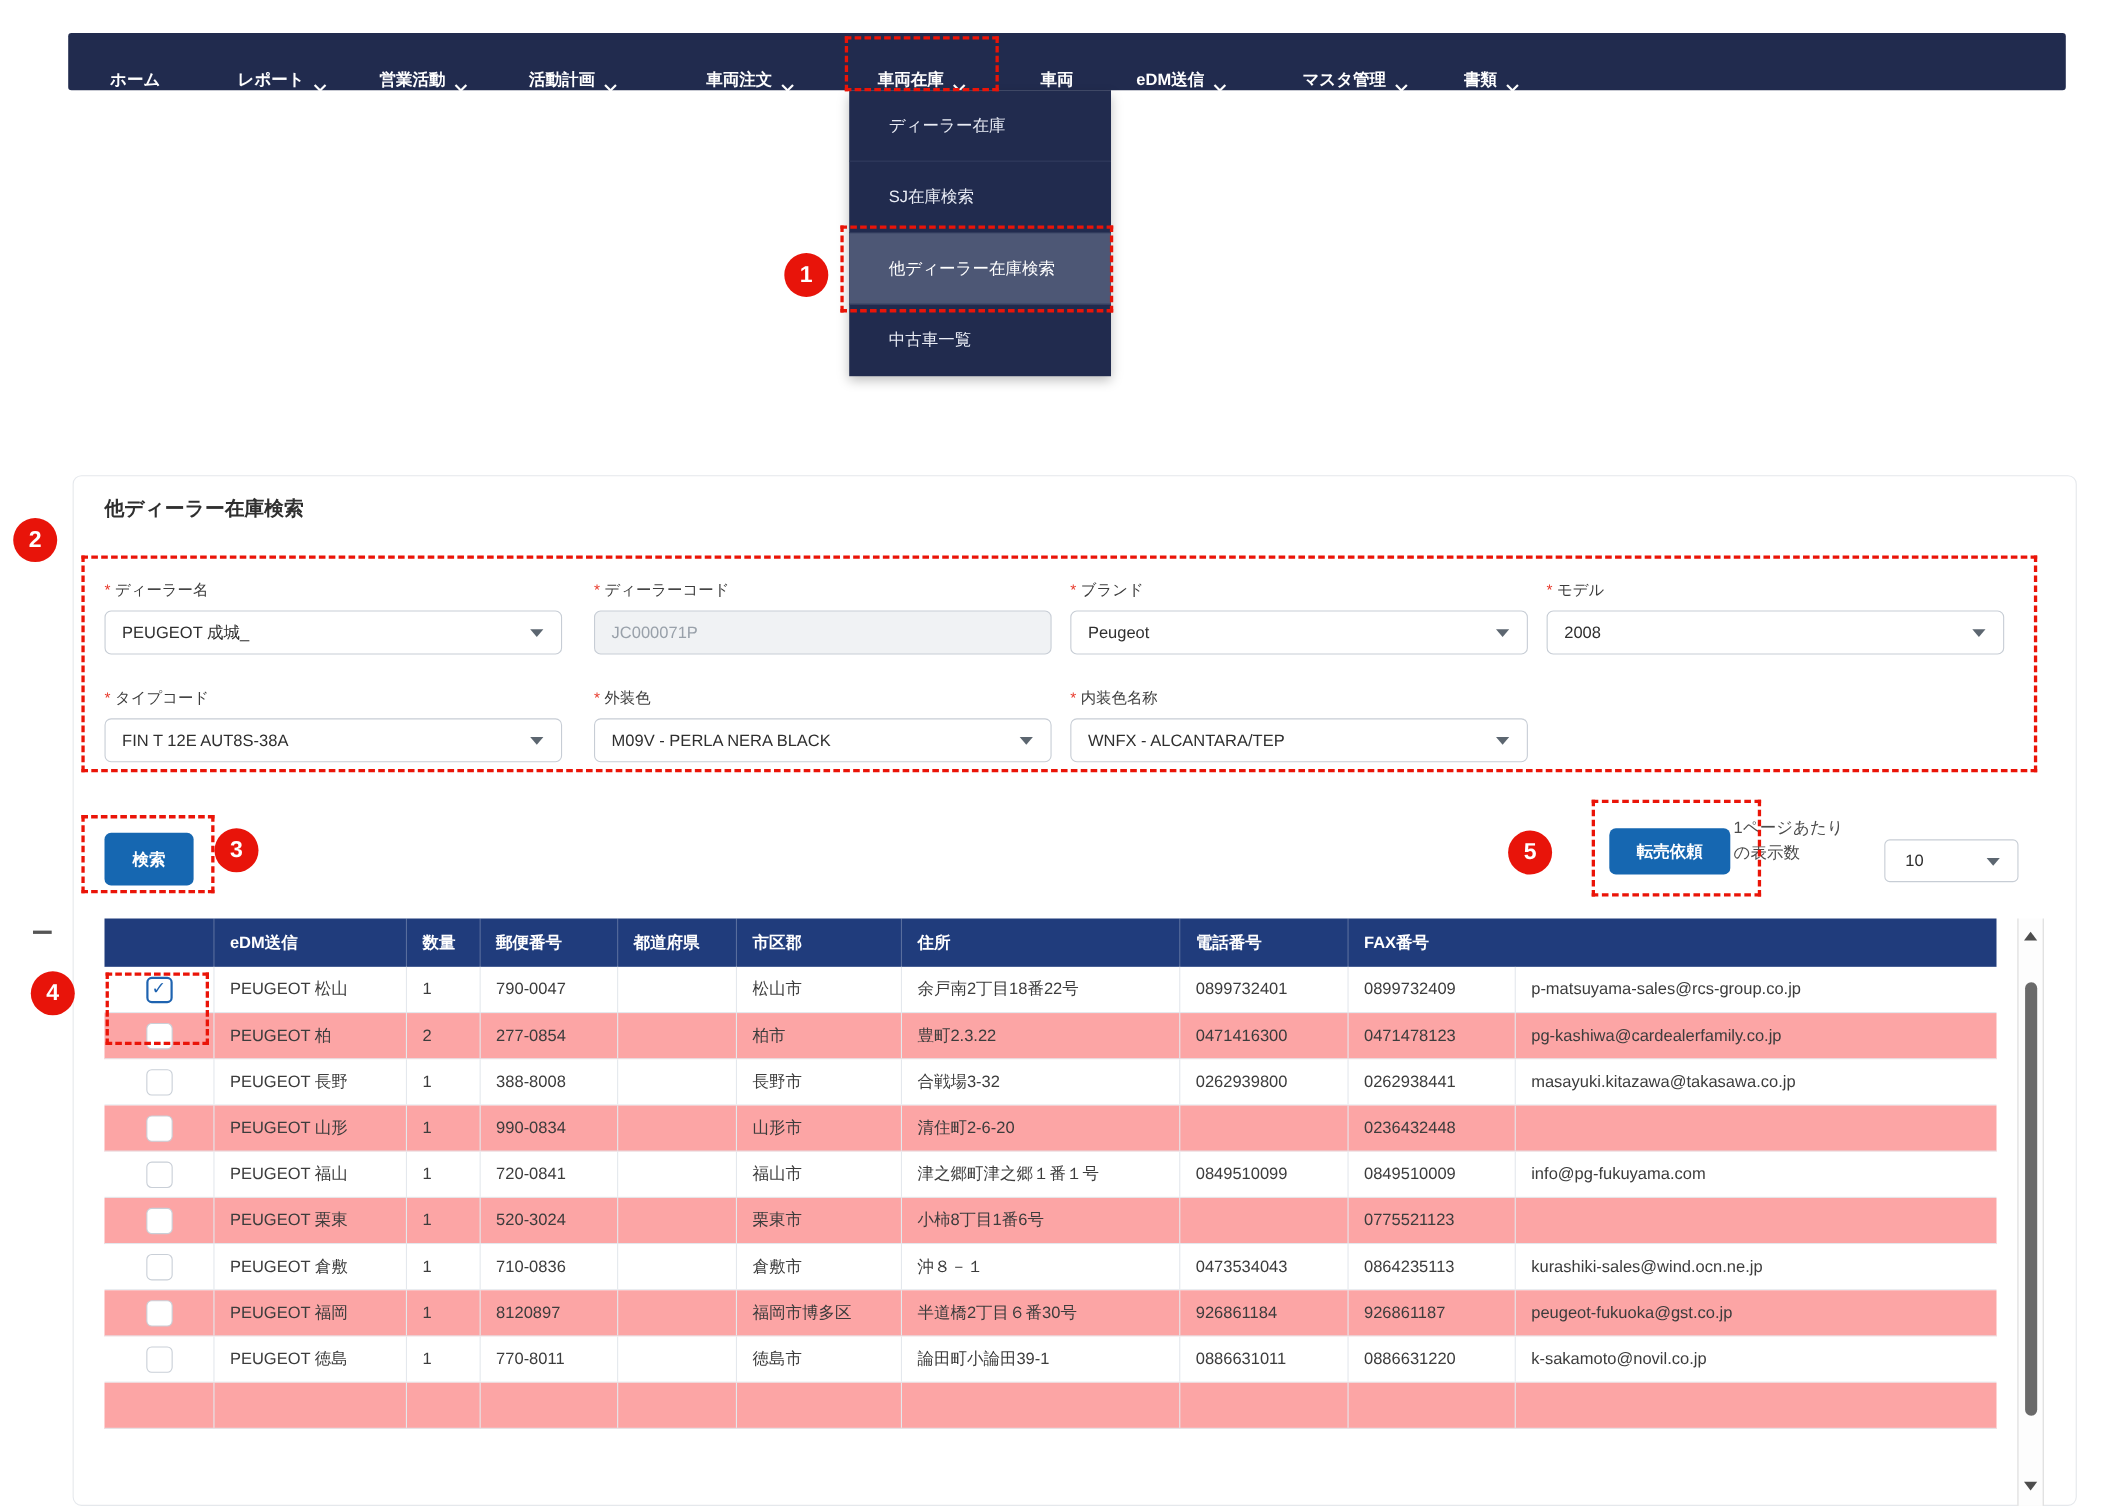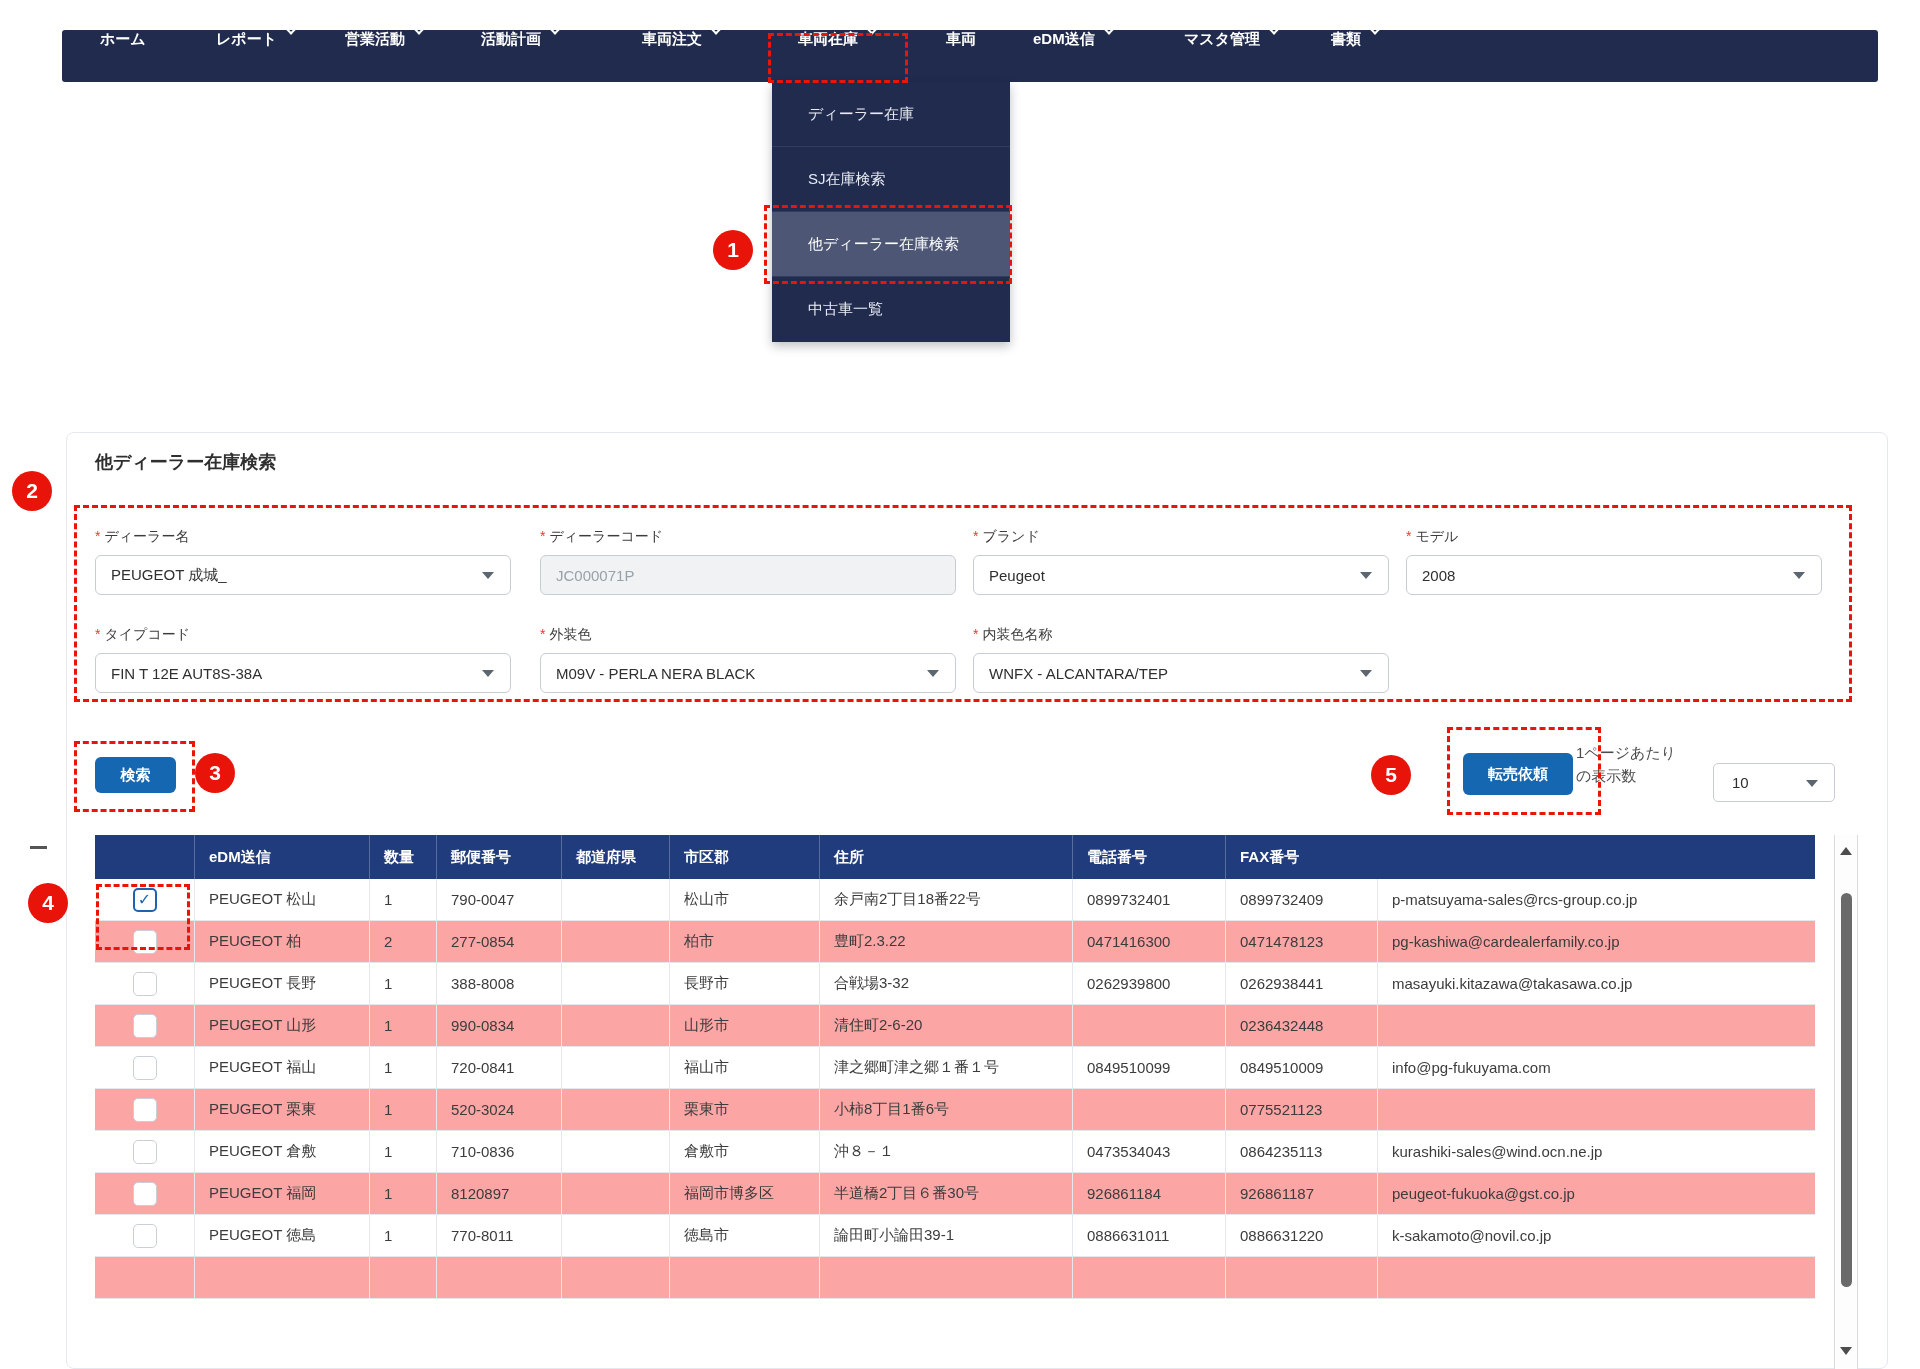--- a/index.html
+++ b/index.html
@@ -3,21 +3,21 @@
 <meta charset="utf-8">
 <style>
   *{margin:0;padding:0;box-sizing:border-box}
   html,body{background:#fff}
   body{width:1920px;height:1369px;position:relative;overflow:hidden;
        font-family:"Liberation Sans","DejaVu Sans",sans-serif;color:#333}
 
   
   .navbar{position:absolute;left:62px;top:30px;width:1816px;height:52px;
           background:#212b4e;border-radius:3px}
-  .nav-item{position:absolute;top:0;height:52px;display:flex;align-items:flex-start;gap:10px;
+  .nav-item{position:absolute;top:0;height:52px;display:flex;align-items:flex-end;gap:10px;
             color:#fff;font-size:15px;font-weight:600;cursor:pointer;white-space:nowrap}
   .nav-item .chev{width:8px;height:8px;border-right:2px solid #fff;border-bottom:2px solid #fff;
                   transform:rotate(45deg);margin-top:-5px}
   .navbar div.nav-item:nth-of-type(1){left:38px}
   .navbar div.nav-item:nth-of-type(2){left:154px}
   .navbar div.nav-item:nth-of-type(3){left:283px}
   .navbar div.nav-item:nth-of-type(4){left:419px}
   .navbar div.nav-item:nth-of-type(5){left:580px}
   .navbar div.nav-item:nth-of-type(6){left:736px}
   .navbar div.nav-item:nth-of-type(7){left:884px}
@@ -54,21 +54,21 @@
   .req{color:#e8392b;margin-right:4px}
   .fbox{position:relative;height:40px;border:1px solid #c7cdd5;border-radius:6px;background:#fff;
         display:flex;align-items:center;padding:0 34px 0 15px;font-size:15px;color:#2f2f2f;cursor:pointer}
   .fbox.disabled{background:#f0f2f4;color:#99a1aa;cursor:default}
   .fchev{position:absolute;right:16px;top:50%;margin-top:-3px;width:0;height:0;
          border-left:6px solid transparent;border-right:6px solid transparent;border-top:7px solid #5c6670}
 
   
   .btn{position:absolute;background:#1667b1;color:#fff;border:none;border-radius:6px;
        font-size:15px;font-weight:600;cursor:pointer;font-family:inherit}
-  #search-btn{left:95px;top:757px;width:81px;height:36px}
+  #search-btn{left:95px;top:757px;width:81px;height:48px}
   #resale-btn{left:1463px;top:753px;width:110px;height:42px}
   .perpage-label{position:absolute;left:1576px;top:741px;font-size:15px;color:#4b4b4b;line-height:23px}
   .pp-select{position:absolute;left:1713px;top:763px;width:122px;height:39px;border:1px solid #c7cdd5;
              border-radius:5px;display:flex;align-items:center;padding-left:18px;font-size:15px;
              color:#2f2f2f;background:#fff;cursor:pointer}
 
   
   .table{position:absolute;left:95px;top:835px;width:1720px}
   .thead,.trow{display:grid;grid-template-columns:100px 175px 67px 125px 108px 150px 253px 153px 152px 437px}
   .thead{background:#203c7c;height:44px}

